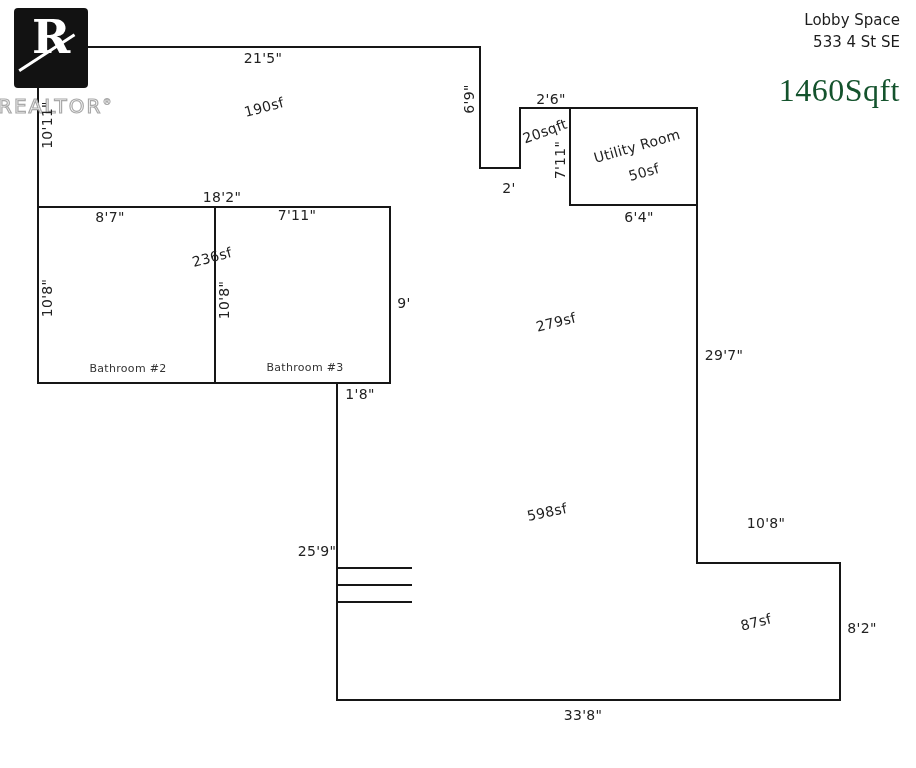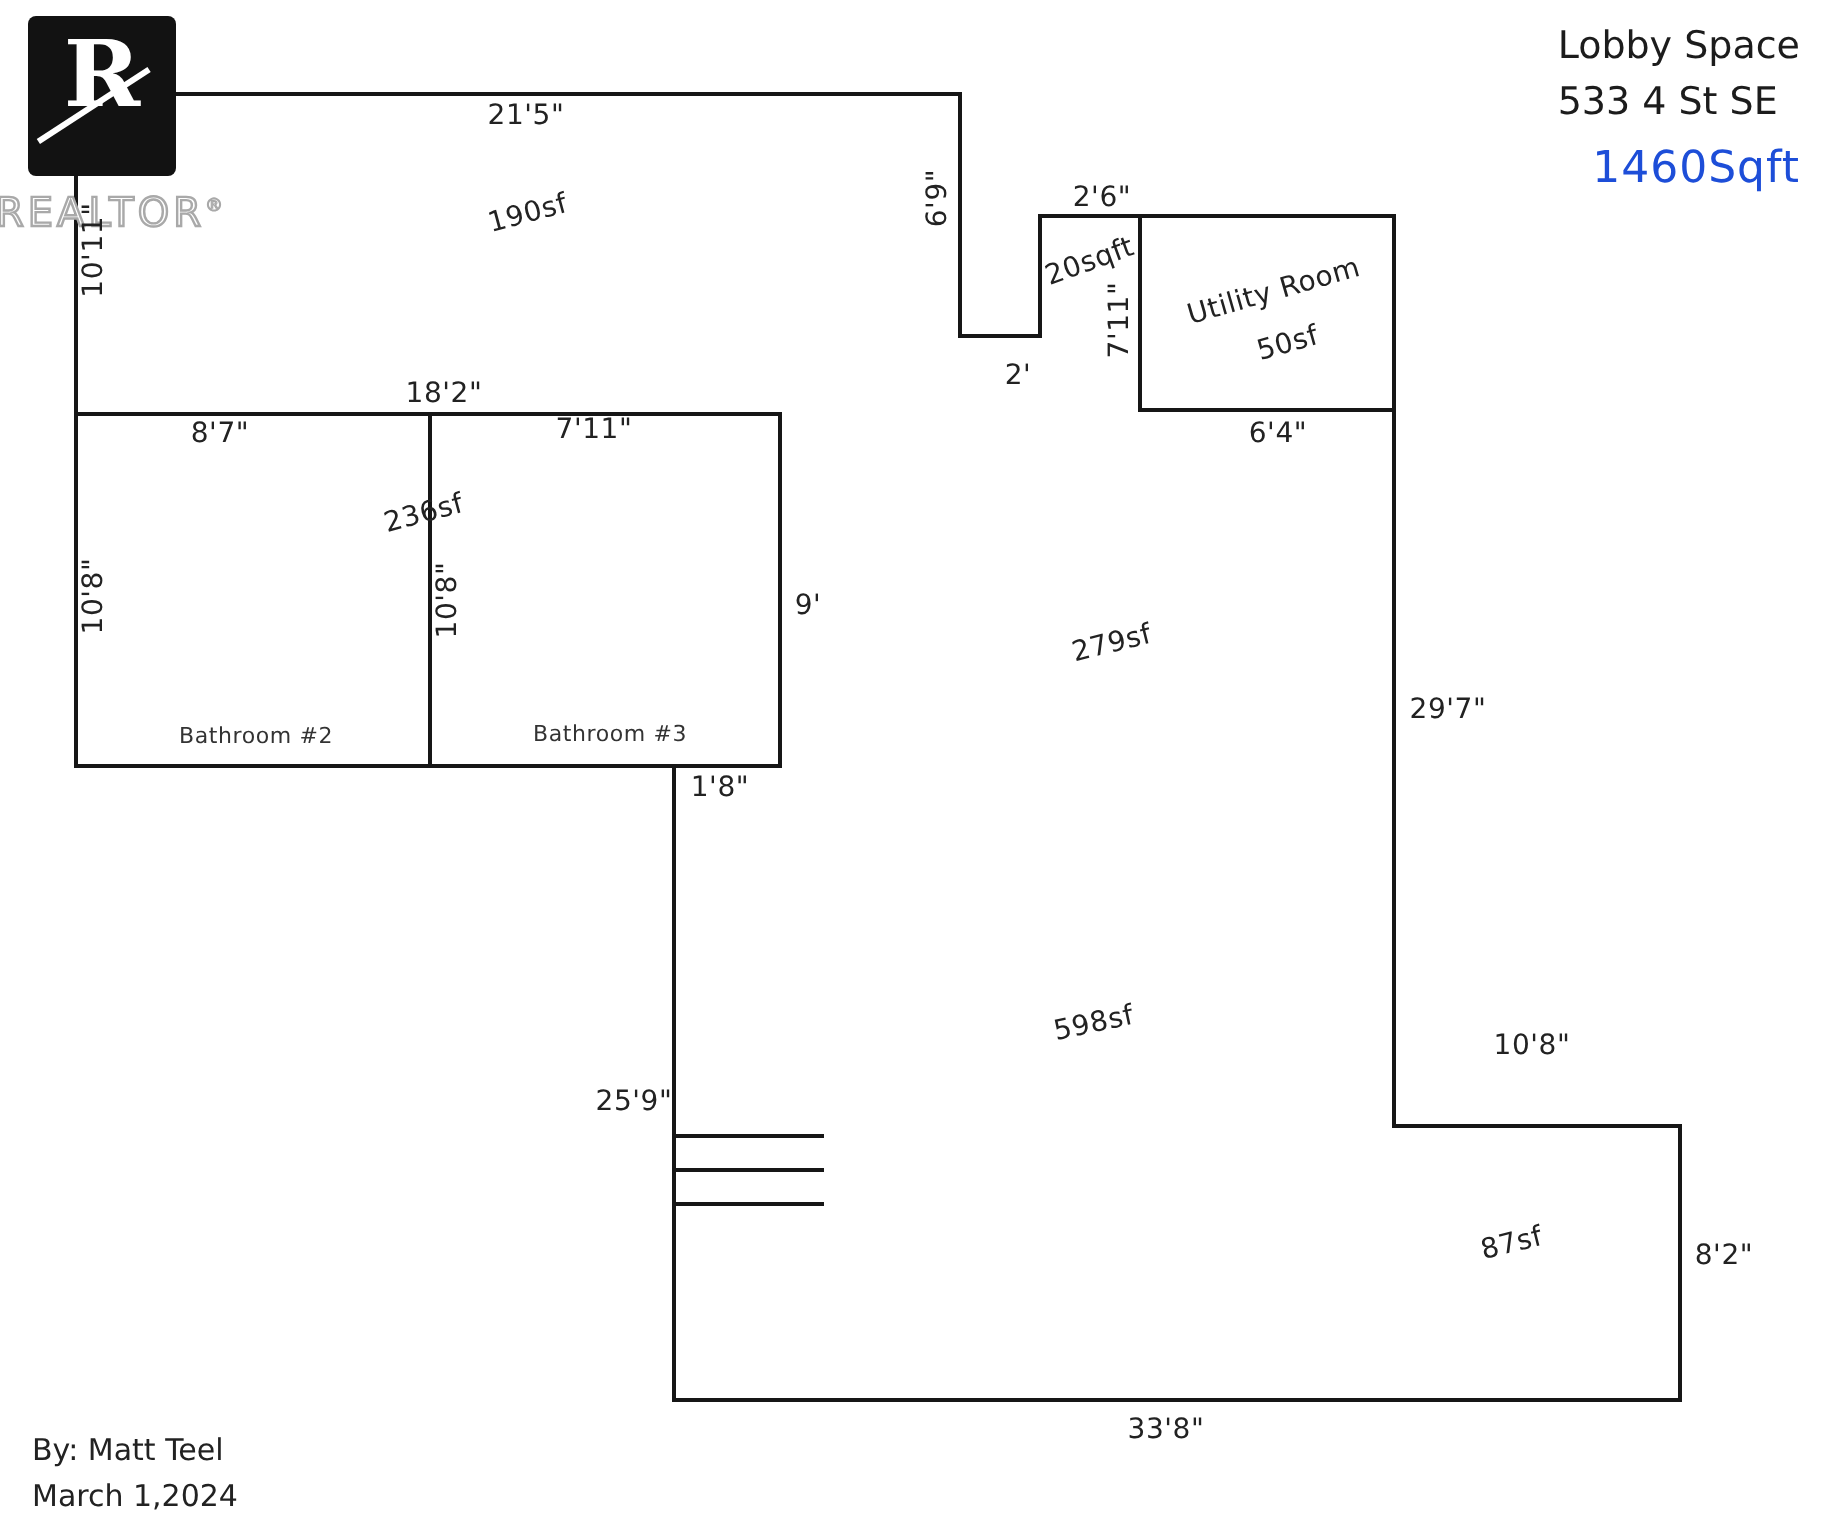--- a/index.html
+++ b/index.html
@@ -16,25 +16,25 @@
     position:absolute;
     white-space:nowrap;
     font-size:14px;
     color:#222;
     transform:translate(-50%,-50%) rotate(var(--rot,0deg));
     letter-spacing:.3px;
   }
   .room{font-size:11px;color:#333;margin-top:37px;}
   .hdr{
     position:absolute;right:16px;top:10px;
-    text-align:left;font-size:19px;line-height:1.45;color:#1c1c1c;
+    text-align:right;font-size:15px;line-height:1.45;color:#1c1c1c;
   }
   .sqft{
     position:absolute;right:16px;top:72px;
-    font-size:22px;color:#1d4ed8;letter-spacing:.5px;
+    font-size:32px;color:#14532d;letter-spacing:.5px;font-family:Liberation Serif, serif;
   }
   .logo-box{
     position:absolute;left:14px;top:8px;width:74px;height:80px;
     background:#121212;border-radius:4px;
   }
   .logo-r{
     position:absolute;left:50%;top:6px;transform:translateX(-50%);
     font-family:"DejaVu Serif", serif;font-weight:bold;
     font-size:46px;color:#ffffff;line-height:1;
   }
@@ -102,18 +102,14 @@
   <div class="lbl" style="left:360px;top:394px">1'8"</div>
   <div class="lbl" style="left:556px;top:322px;--rot:-14deg">279sf</div>
   <div class="lbl" style="left:724px;top:355px">29'7"</div>
   <div class="lbl" style="left:547px;top:512px;--rot:-12deg">598sf</div>
   <div class="lbl" style="left:317px;top:551px">25'9"</div>
   <div class="lbl" style="left:766px;top:523px">10'8"</div>
   <div class="lbl" style="left:756px;top:622px;--rot:-14deg">87sf</div>
   <div class="lbl" style="left:862px;top:628px">8'2"</div>
   <div class="lbl" style="left:583px;top:715px">33'8"</div>
 
-  <div class="footer">
-    <div>By: Matt Teel</div>
-    <div>March 1,2024</div>
-  </div>
 
 </div>
 
 </body></html>

